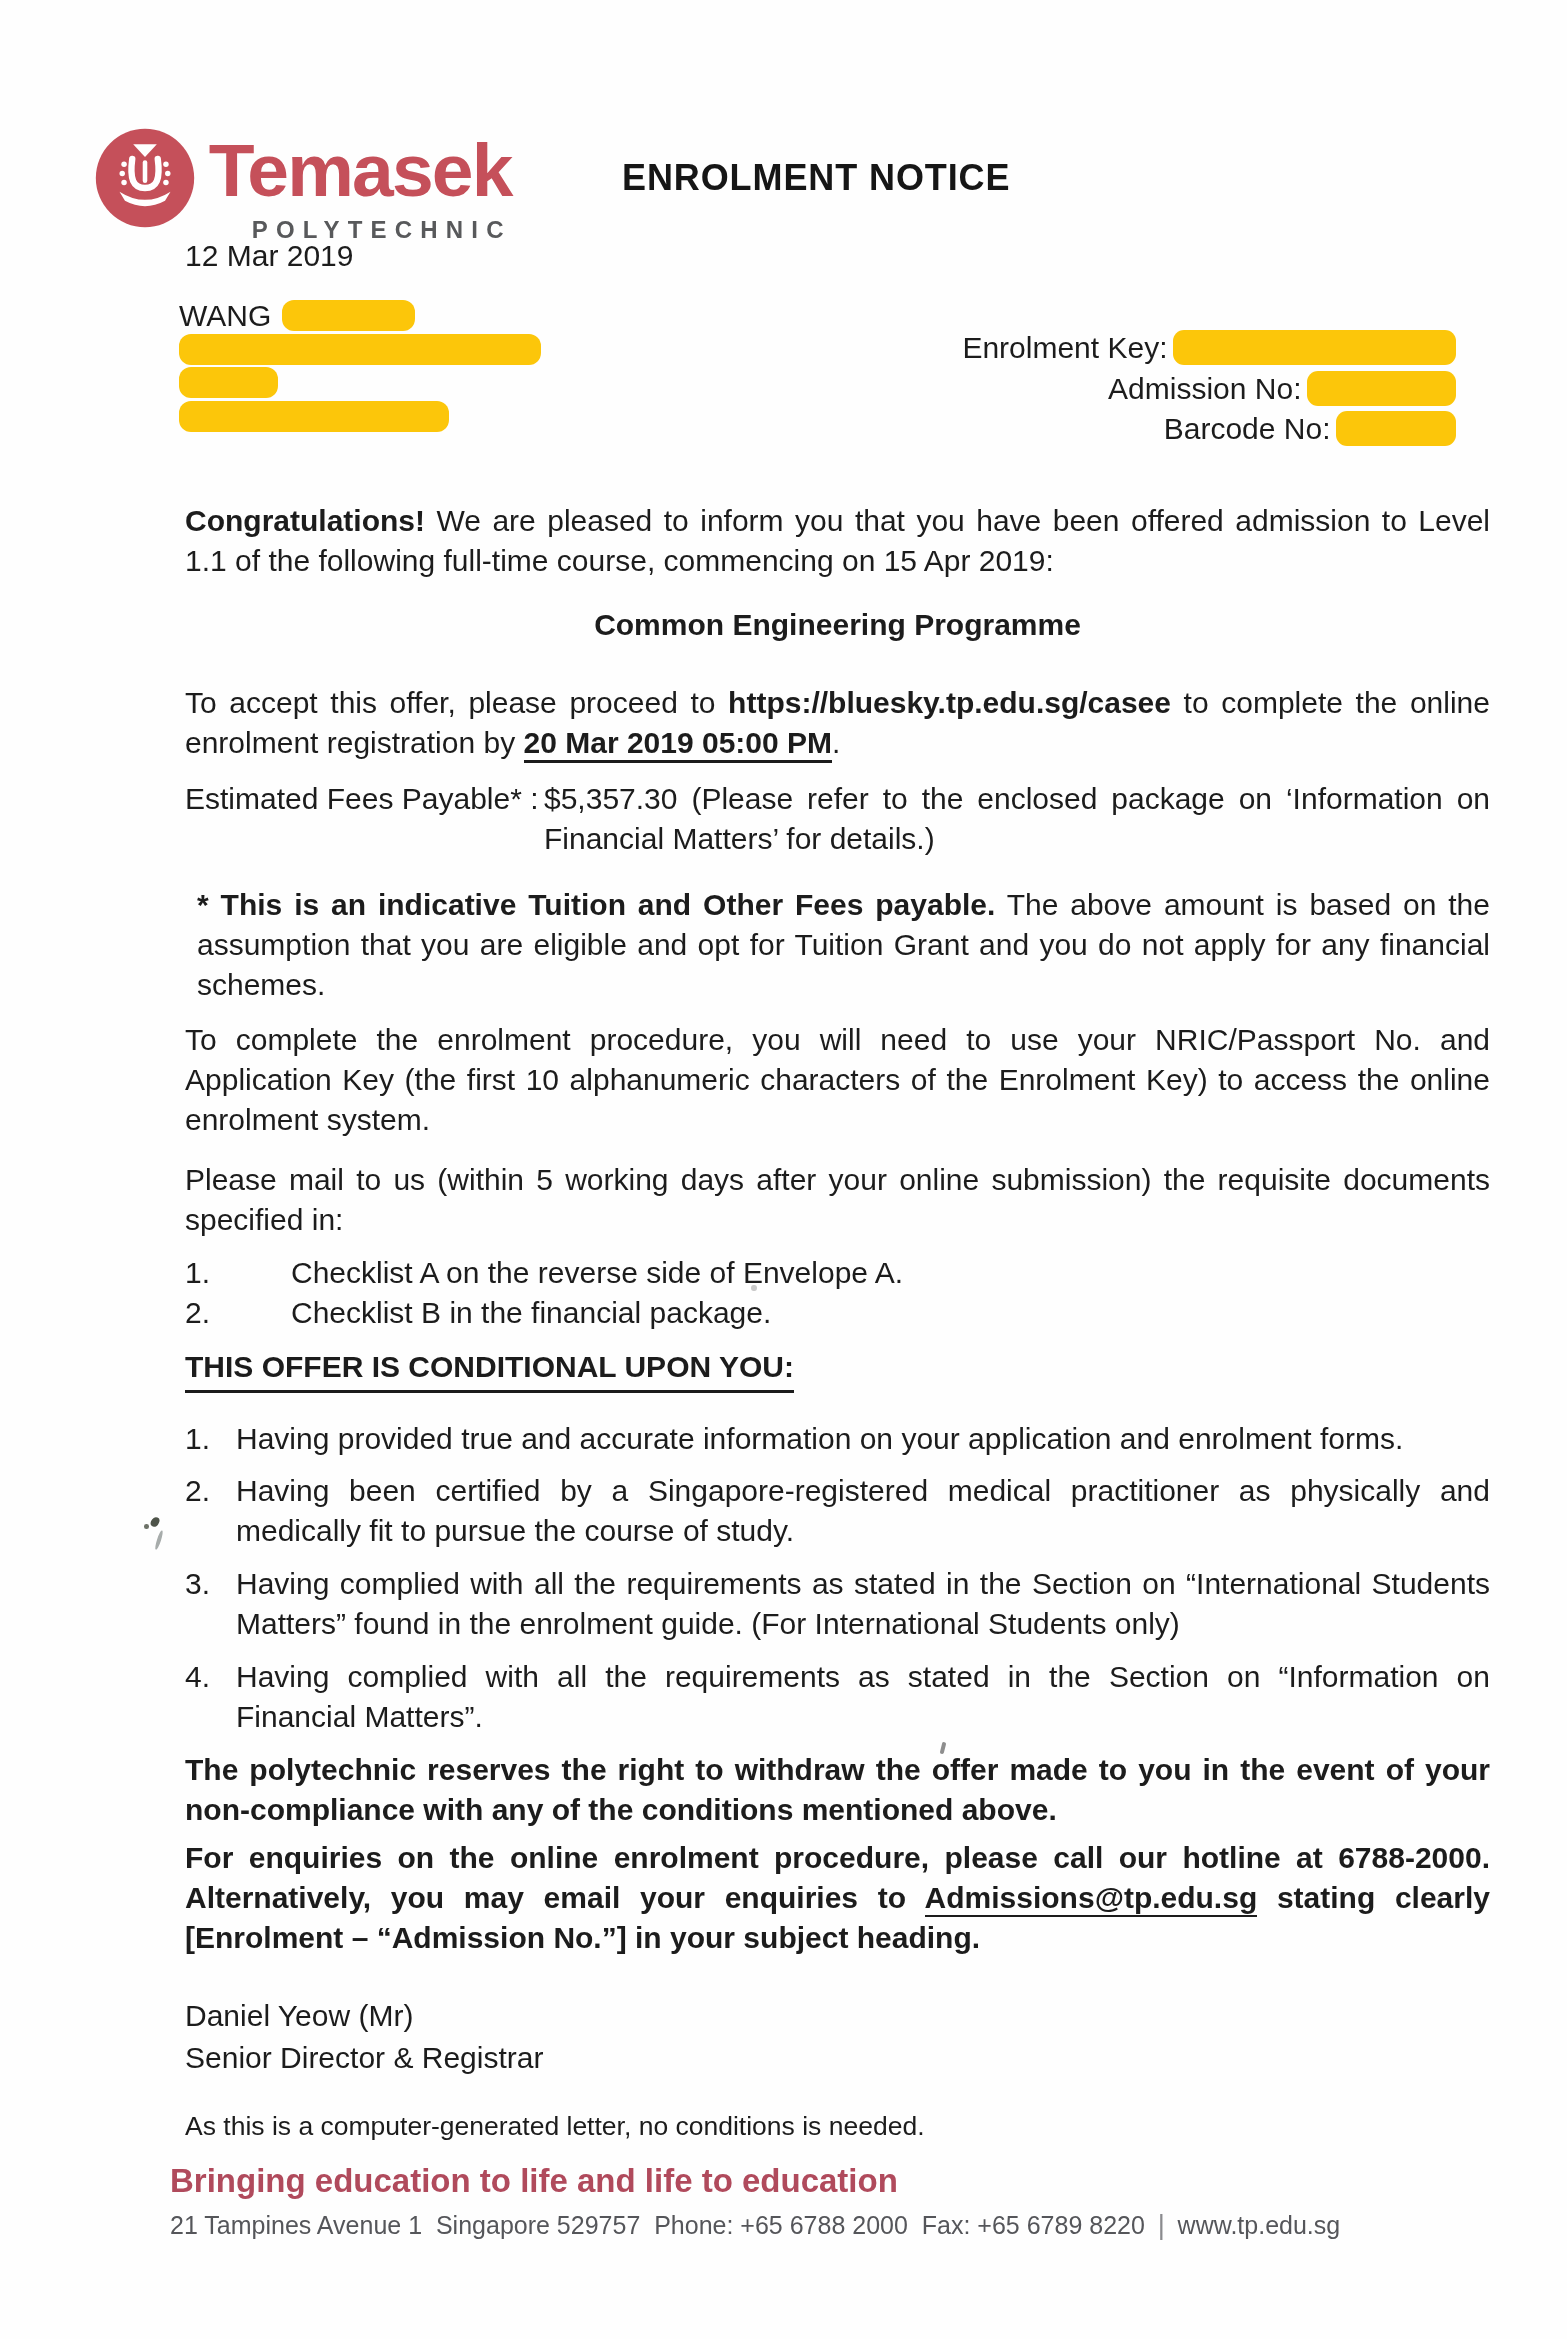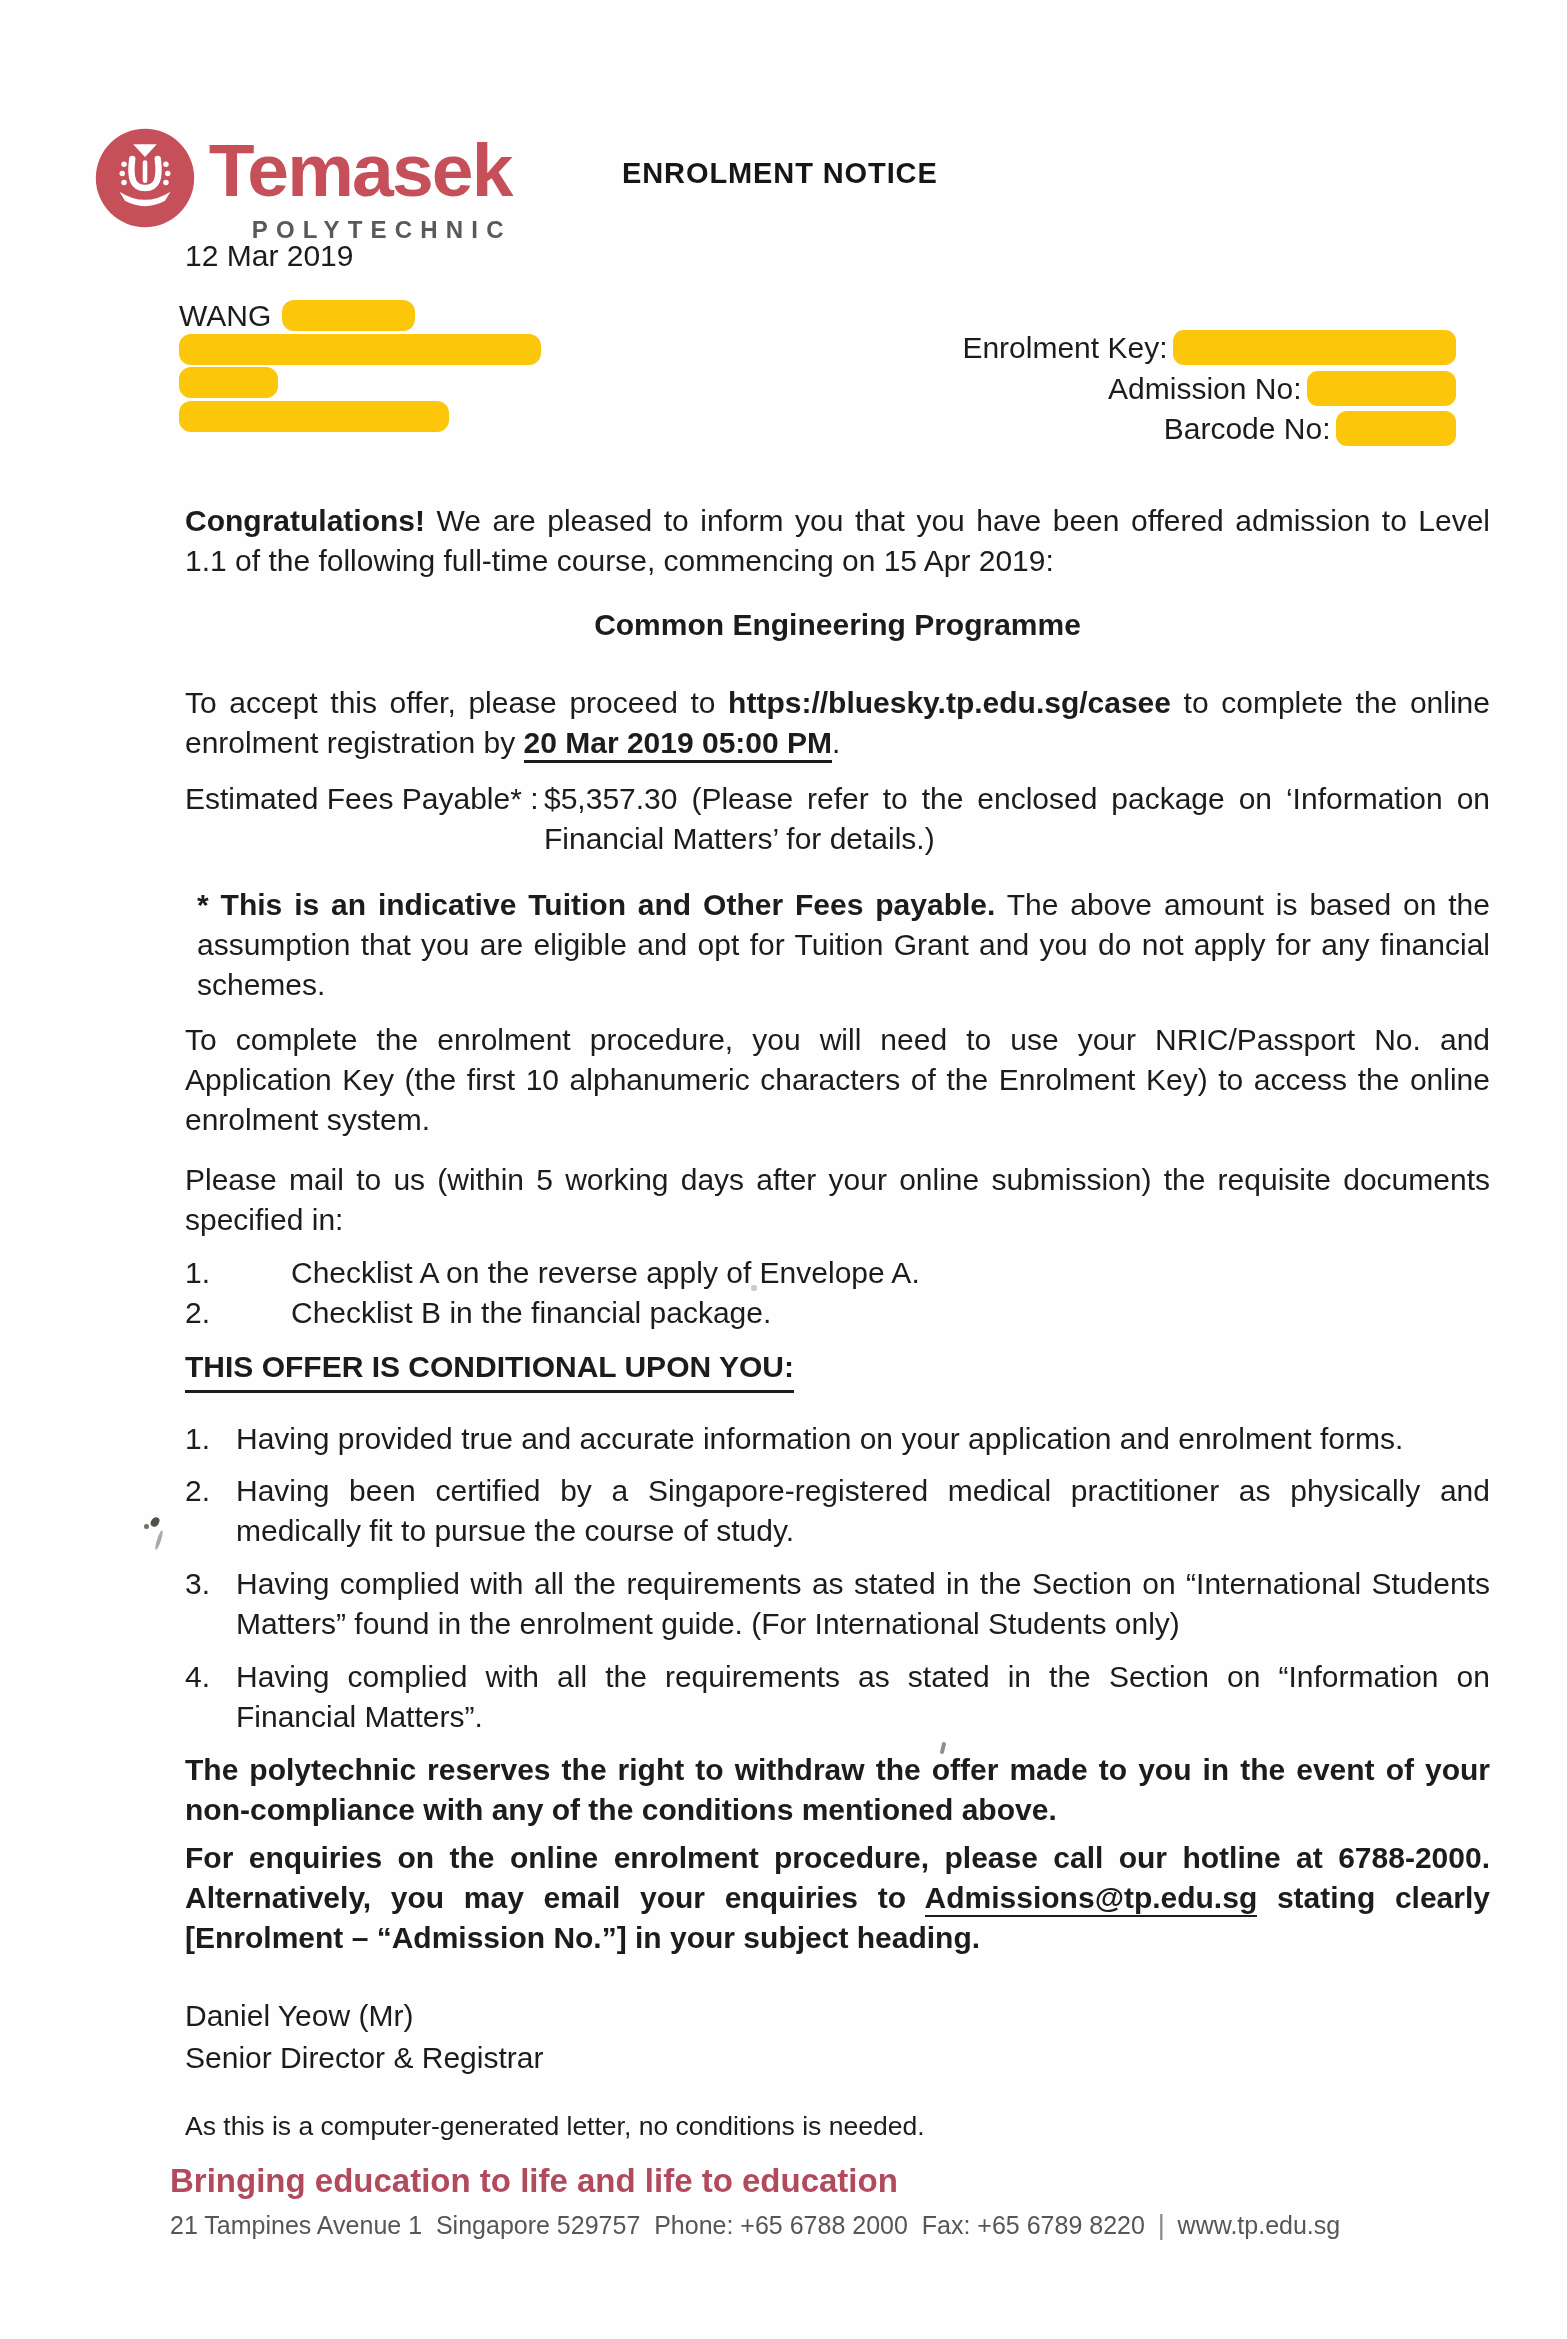--- a/index.html
+++ b/index.html
@@ -21,21 +21,21 @@
     font-size:75px; line-height:88px; font-weight:700;
     color:#c5505a; letter-spacing:-1.8px;
   }
   .subbrand {
     margin-top:1.8px; text-align:right;
     font-size:24px; font-weight:700; letter-spacing:8.2px;
     color:#58595b;
   }
   .doc-title {
     position:absolute; left:622px; top:157px;
-    font-size:29px; font-weight:700; letter-spacing:0.9px; color:#161616;
+    font-size:36px; font-weight:700; letter-spacing:0.9px; color:#161616;
   }
   .date-line { position:absolute; left:185px; top:239px; }
 
   
   .addr { position:absolute; left:179px; top:300px; }
   .addr-row { display:flex; align-items:center; margin-bottom:2.7px; height:31px; }
   .bar { background:#fcc60a; border-radius:12px; height:31px; }
   .addr-row .bar { flex:0 0 auto; }
   .bar-name { width:133px; margin-left:11px; }
   .bar-a2 { width:362px; }
@@ -176,21 +176,21 @@
 
     <p class="note"><b>* This is an indicative Tuition and Other Fees payable.</b><span> The above amount is based on the assumption that you are eligible and opt for Tuition Grant and you do not apply for any financial schemes.</span></p>
 
     <p class="complete">To complete the enrolment procedure, you will need to use your NRIC/Passport No. and Application Key (the first 10 alphanumeric characters of the Enrolment Key) to access the online enrolment system.</p>
 
     <p class="mail">Please mail to us (within 5 working days after your online submission) the requisite documents specified in:</p>
 
     <div class="checklist">
       <div class="li-row">
         <span class="num">1.</span>
-        <span class="txt">Checklist A on the reverse apply of Envelope A.</span>
+        <span class="txt">Checklist A on the reverse side of Envelope A.</span>
       </div>
       <div class="li-row">
         <span class="num">2.</span>
         <span class="txt">Checklist B in the financial package.</span>
       </div>
     </div>
 
     <div class="cond-heading-wrap">
       <span class="cond-heading">THIS OFFER IS CONDITIONAL UPON YOU:</span>
     </div>

